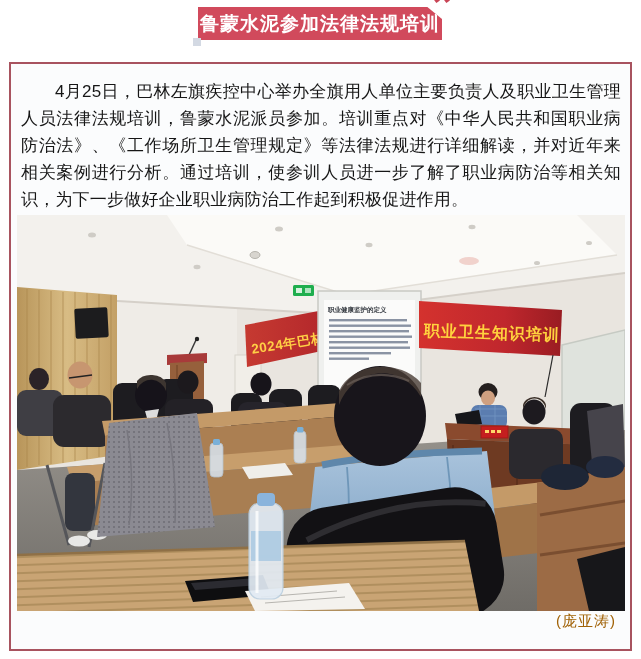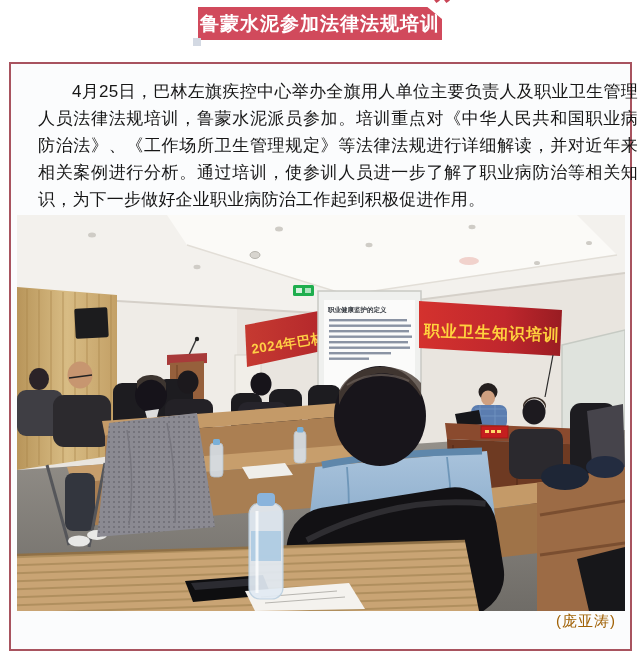--- a/index.html
+++ b/index.html
@@ -21,21 +21,21 @@
   }
   .banner-shadow-square{
     position:absolute;left:193px;top:38px;width:8px;height:8px;background:#d3d9e3;
   }
   
   .content-box{
     position:absolute;left:9px;top:62px;width:619px;height:585px;
     border:2px solid #a8535f;background:#fbfcfd;
   }
   .article-text{
-    position:absolute;left:38px;top:78px;width:600px;
+    position:absolute;left:21px;top:78px;width:600px;
     font-size:17px;line-height:27px;color:#161616;
     text-align:justify;text-indent:2em;letter-spacing:0.2px;
   }
   .photo-frame{
     position:absolute;left:17px;top:215px;width:608px;height:396px;overflow:hidden;
     background:#e9e5df;
   }
   .photo-credit{
     position:absolute;right:25px;top:612px;font-size:15px;color:#a16207;letter-spacing:1px;
   }

